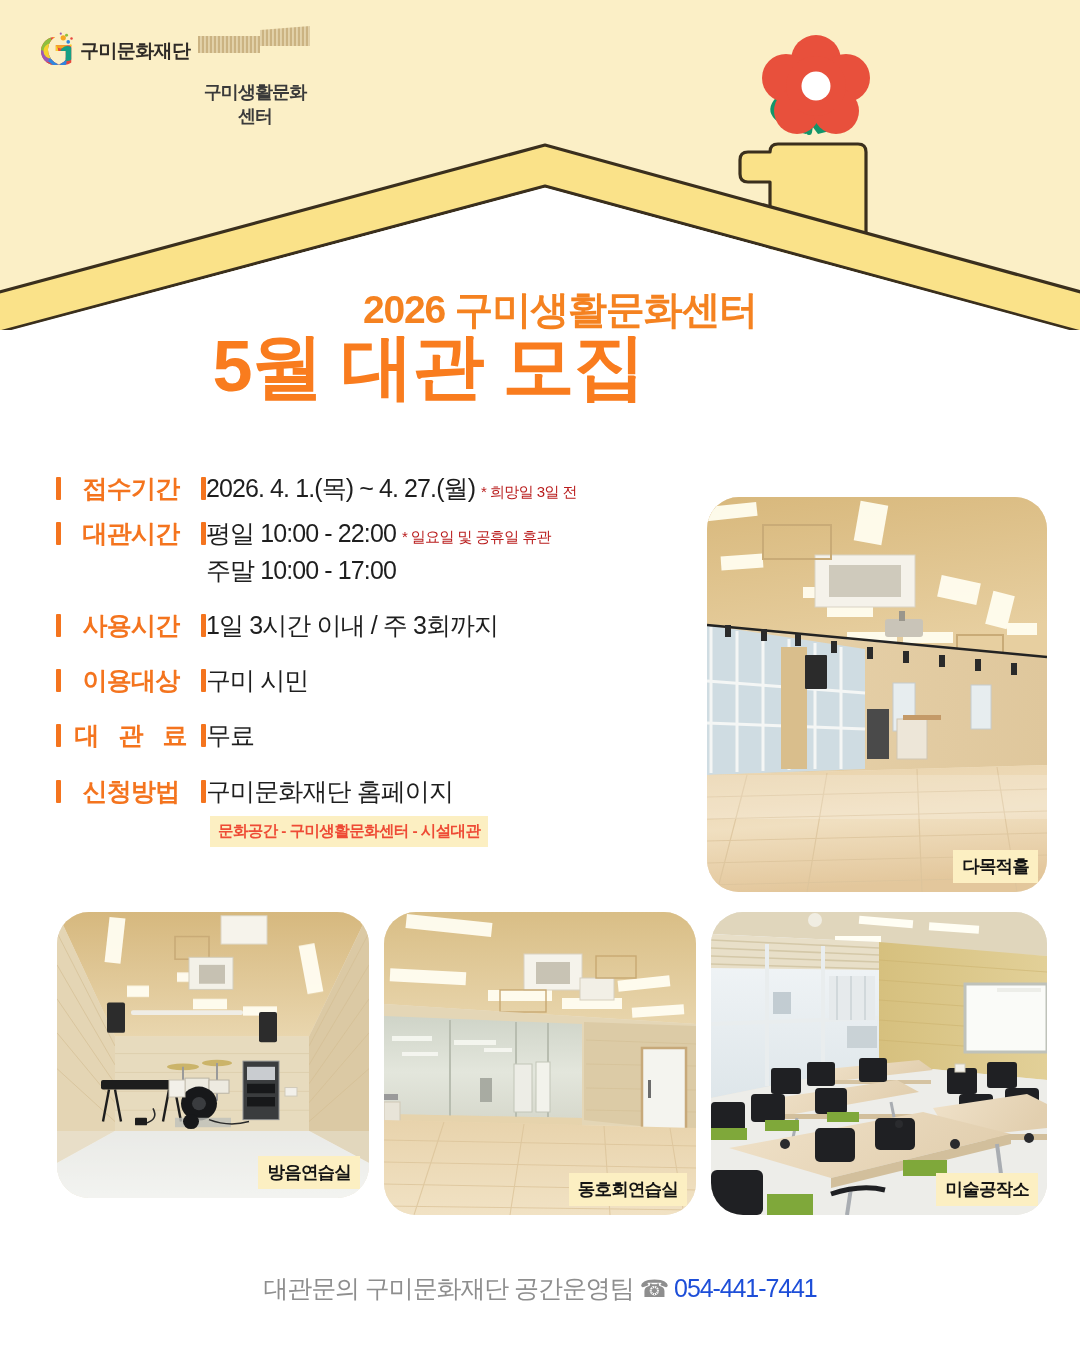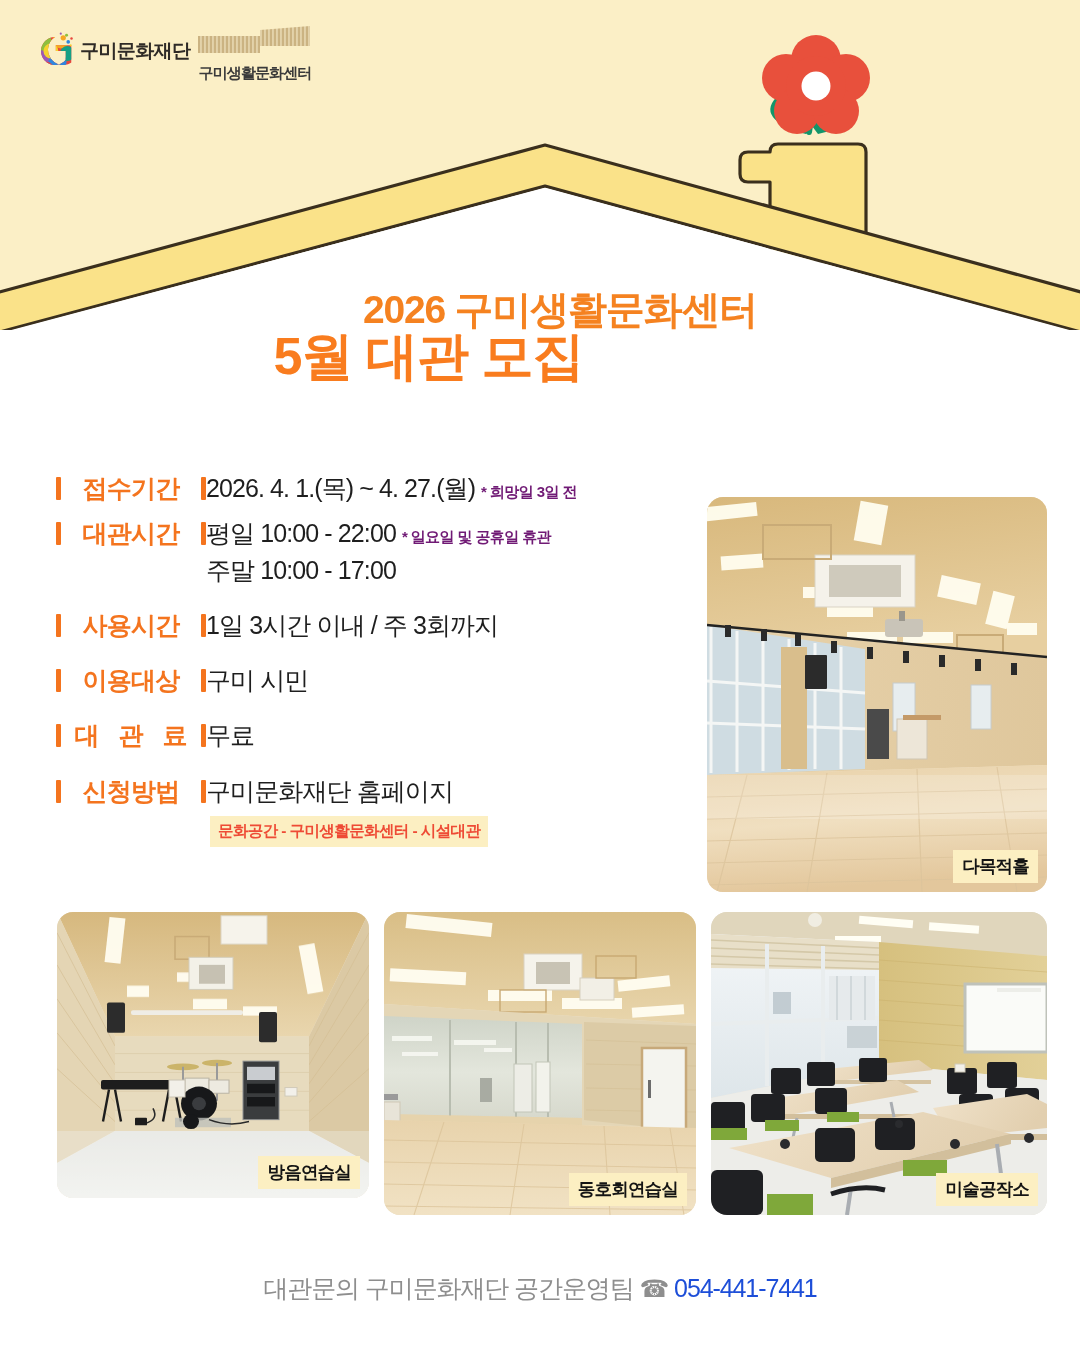--- a/index.html
+++ b/index.html
@@ -23,60 +23,60 @@
   .logos { position: absolute; left: 36px; top: 26px; width: 320px; height: 80px; z-index: 6; }
   .logo-gumi { position: absolute; left: 0; top: 6px; display: flex; align-items: center; }
   .logo-gumi .mark { position: relative; width: 38px; height: 38px; }
   .logo-gumi .txt {
     margin-left: 6px; font-size: 19px; font-weight: bold; color: #2e2a26;
     letter-spacing: -0.6px;
   }
   .logo-center { position: absolute; left: 160px; top: 0px; width: 140px; }
   .logo-center .bldg { width: 112px; height: 36px; display: block; margin-left: 2px;}
   .logo-center .txt2 {
-    font-size: 15px; font-weight: bold; color: #3a3a3a; letter-spacing: -0.9px;
-    margin-top: 2px; text-align: center; width: 118px;
+    font-size: 18px; font-weight: bold; color: #3a3a3a; letter-spacing: -0.9px;
+    margin-top: 18px; text-align: center; width: 118px;
   }
 
   
   .kicker {
     position: absolute; top: 283px; left: 0; width: 1080px; text-align: center;
     font-size: 39px; font-weight: bold; color: #F58220; letter-spacing: -1.2px;
     z-index: 5;
     margin-left: 20px;
   }
   .headline {
     position: absolute; top: 330px; left: 0; width: 857px; text-align: center;
-    font-size: 52px; font-weight: bold; color: #F97C1E; letter-spacing: -1px;
+    font-size: 72px; font-weight: bold; color: #F97C1E; letter-spacing: -1px;
     line-height: 1.0; z-index: 5;
   }
 
   
   .info { position: absolute; left: 56px; top: 470px; width: 640px; z-index: 5; }
   .row { display: flex; align-items: flex-start; margin-bottom: 9px; }
   .row.gap { margin-bottom: 19px; }
   .label {
     flex: 0 0 150px; display: flex; align-items: center; justify-content: space-between;
     font-size: 25px; font-weight: bold; color: #F4741E; letter-spacing: -0.8px;
     white-space: nowrap; padding-top: 2px;
   }
   .label .bar { display: inline-block; width: 5px; height: 23px; background: #F4741E; flex: 0 0 5px; border-radius: 1px;}
   .label .ltxt { padding: 0 8px; }
   .label .ltxt.spaced { letter-spacing: 6px; padding-right: 2px; }
   .value { font-size: 25px; color: #1e1e1e; letter-spacing: -0.9px; line-height: 1.45; }
-  .value .sub { font-size: 15px; color: #701a75; letter-spacing: -0.6px; margin-left: 6px; white-space: nowrap; font-weight: bold;}
+  .value .sub { font-size: 15px; color: #b91c1c; letter-spacing: -0.6px; margin-left: 6px; white-space: nowrap;}
   .value .line2 { display: block; }
   .note {
     display: inline-block; margin-top: 2px; margin-left: 4px;
     background: #FCEFC2; color: #EE4B35; font-size: 15.5px; font-weight: bold;
     letter-spacing: -0.6px; padding: 4px 8px 5px 8px;
   }
 
   
-  .photo { position: absolute; border-radius: 16px; overflow: hidden; z-index: 4; }
+  .photo { position: absolute; border-radius: 32px; overflow: hidden; z-index: 4; }
   .photo .cap {
     position: absolute; right: 9px; bottom: 9px;
     background: #FCEFC2; color: #141414; font-weight: bold;
     font-size: 17.5px; letter-spacing: -0.8px; padding: 4px 9px 5px 9px;
     z-index: 3;
   }
   #photo-hall  { left: 707px; top: 497px; width: 340px; height: 395px; }
   #photo-sound { left: 57px;  top: 912px; width: 312px; height: 286px; }
   #photo-club  { left: 384px; top: 912px; width: 312px; height: 303px; }
   #photo-art   { left: 711px; top: 912px; width: 336px; height: 303px; }

